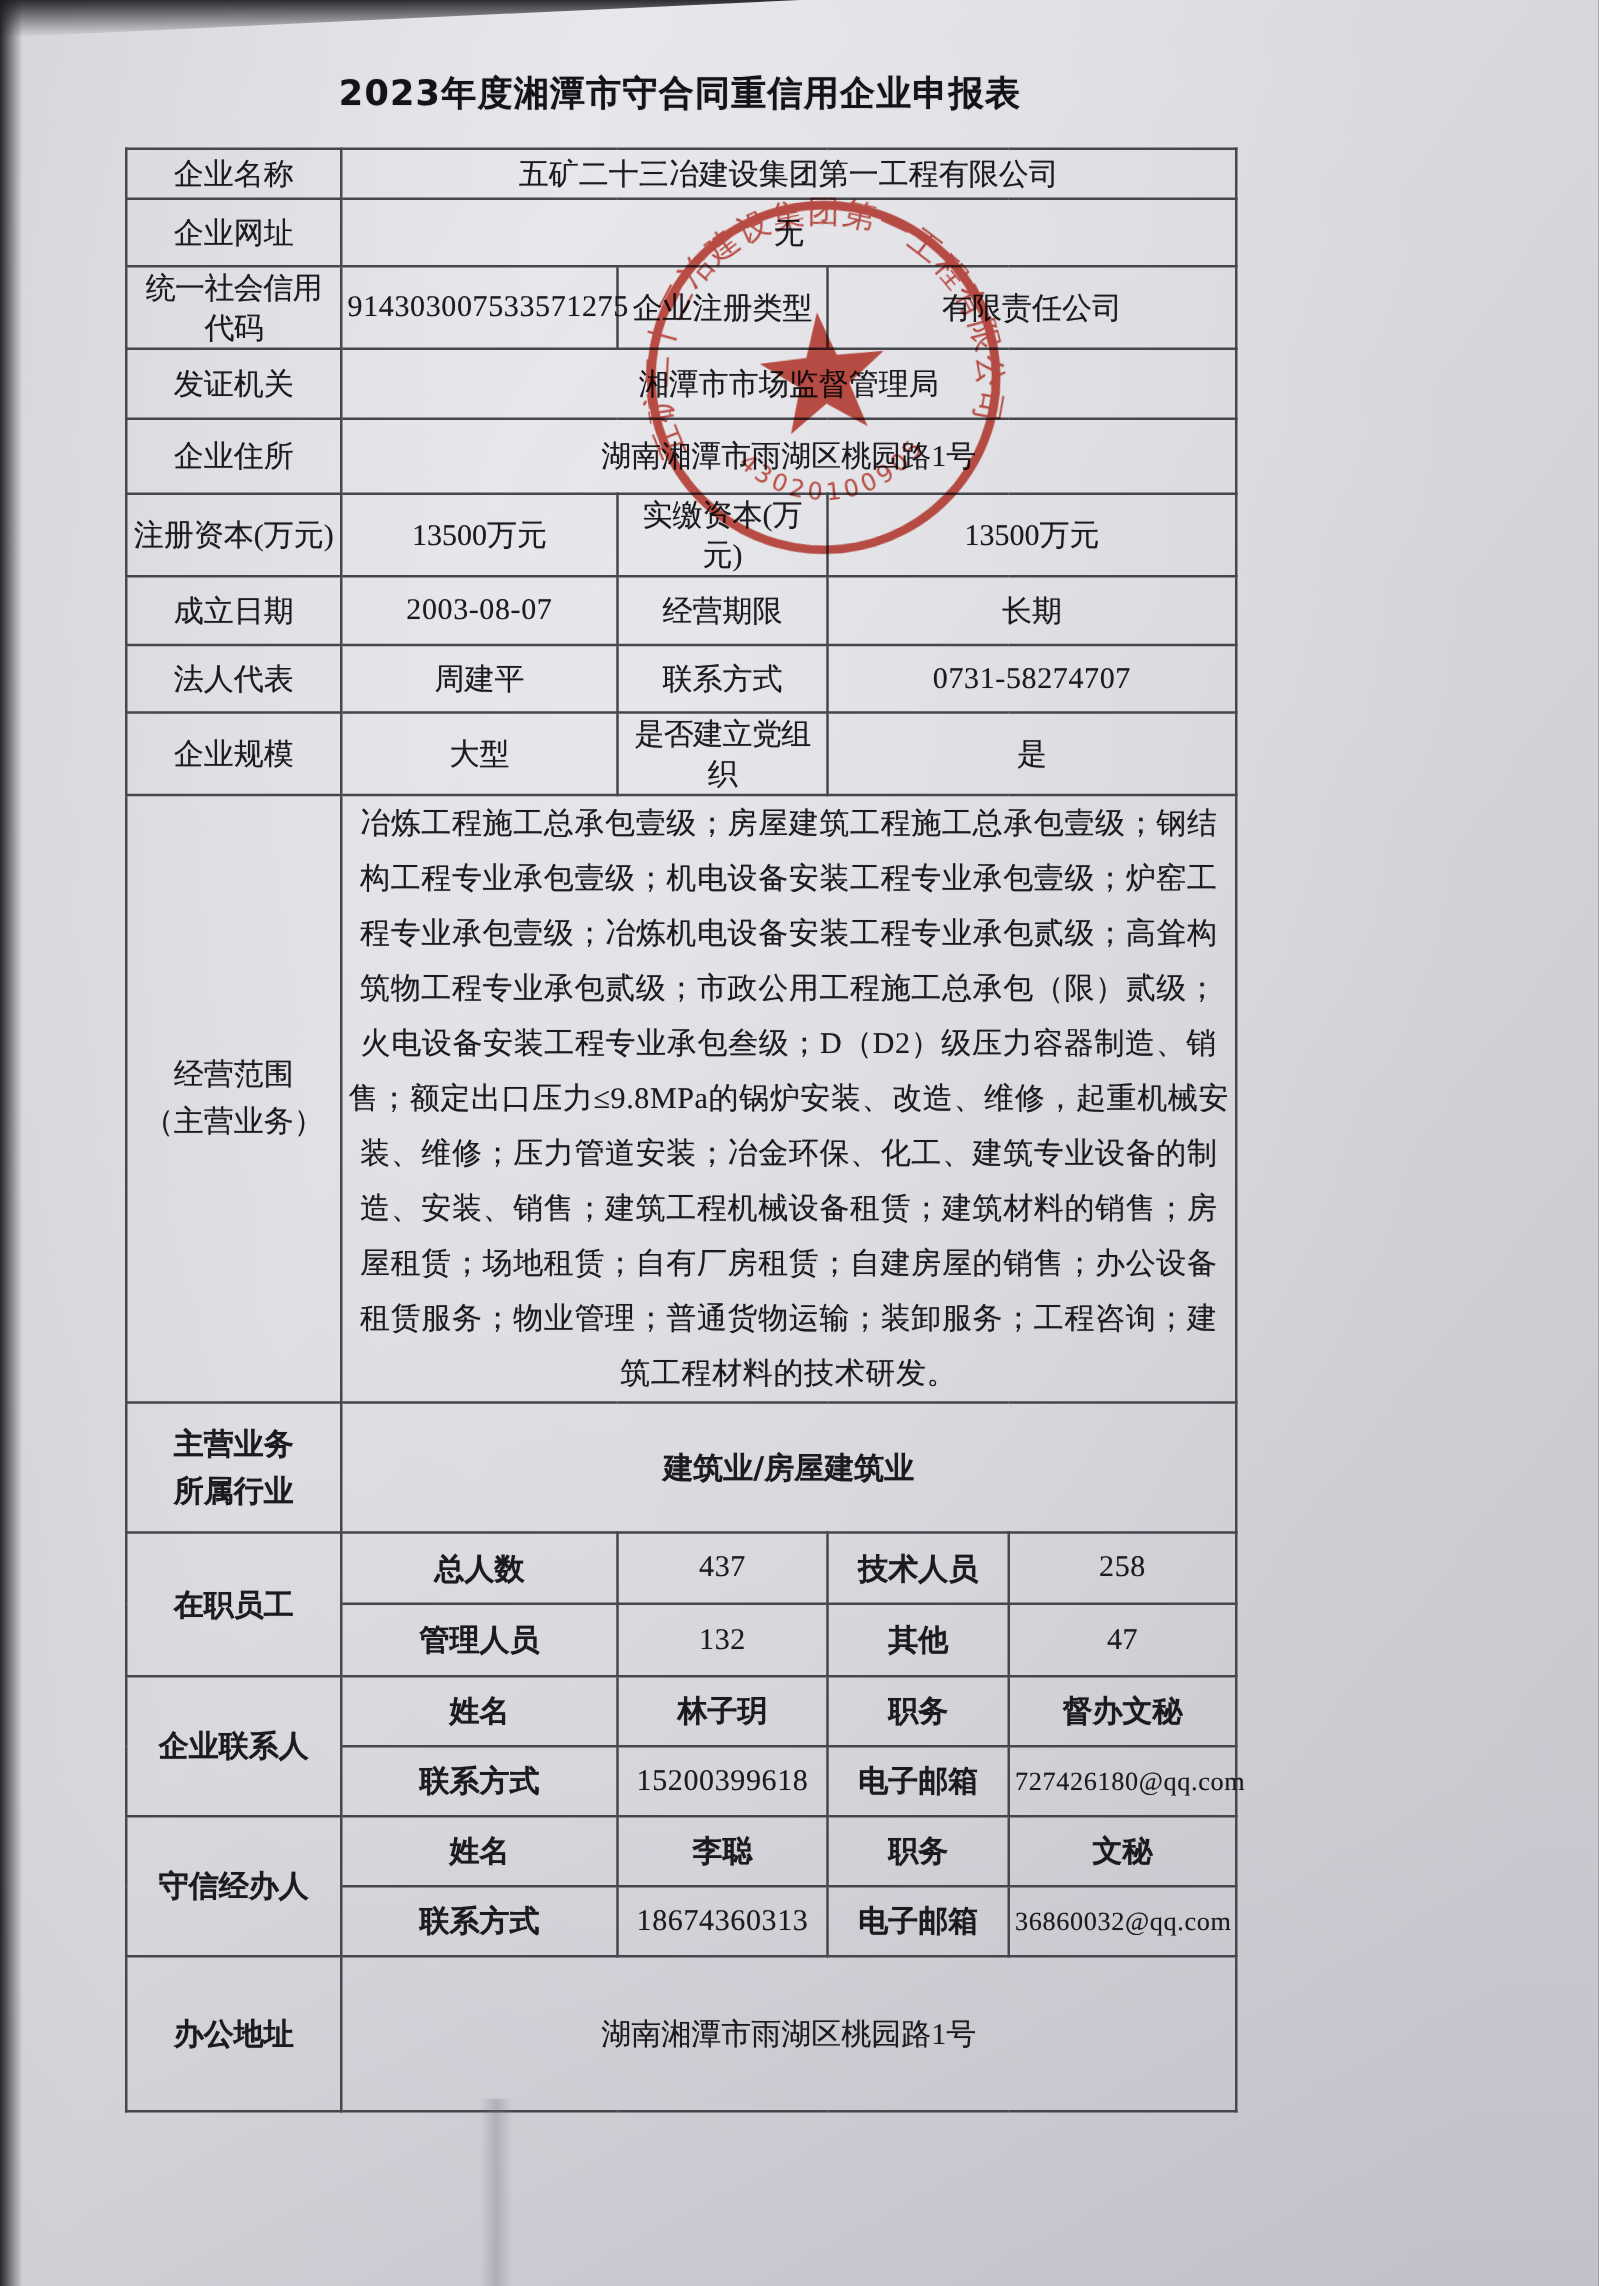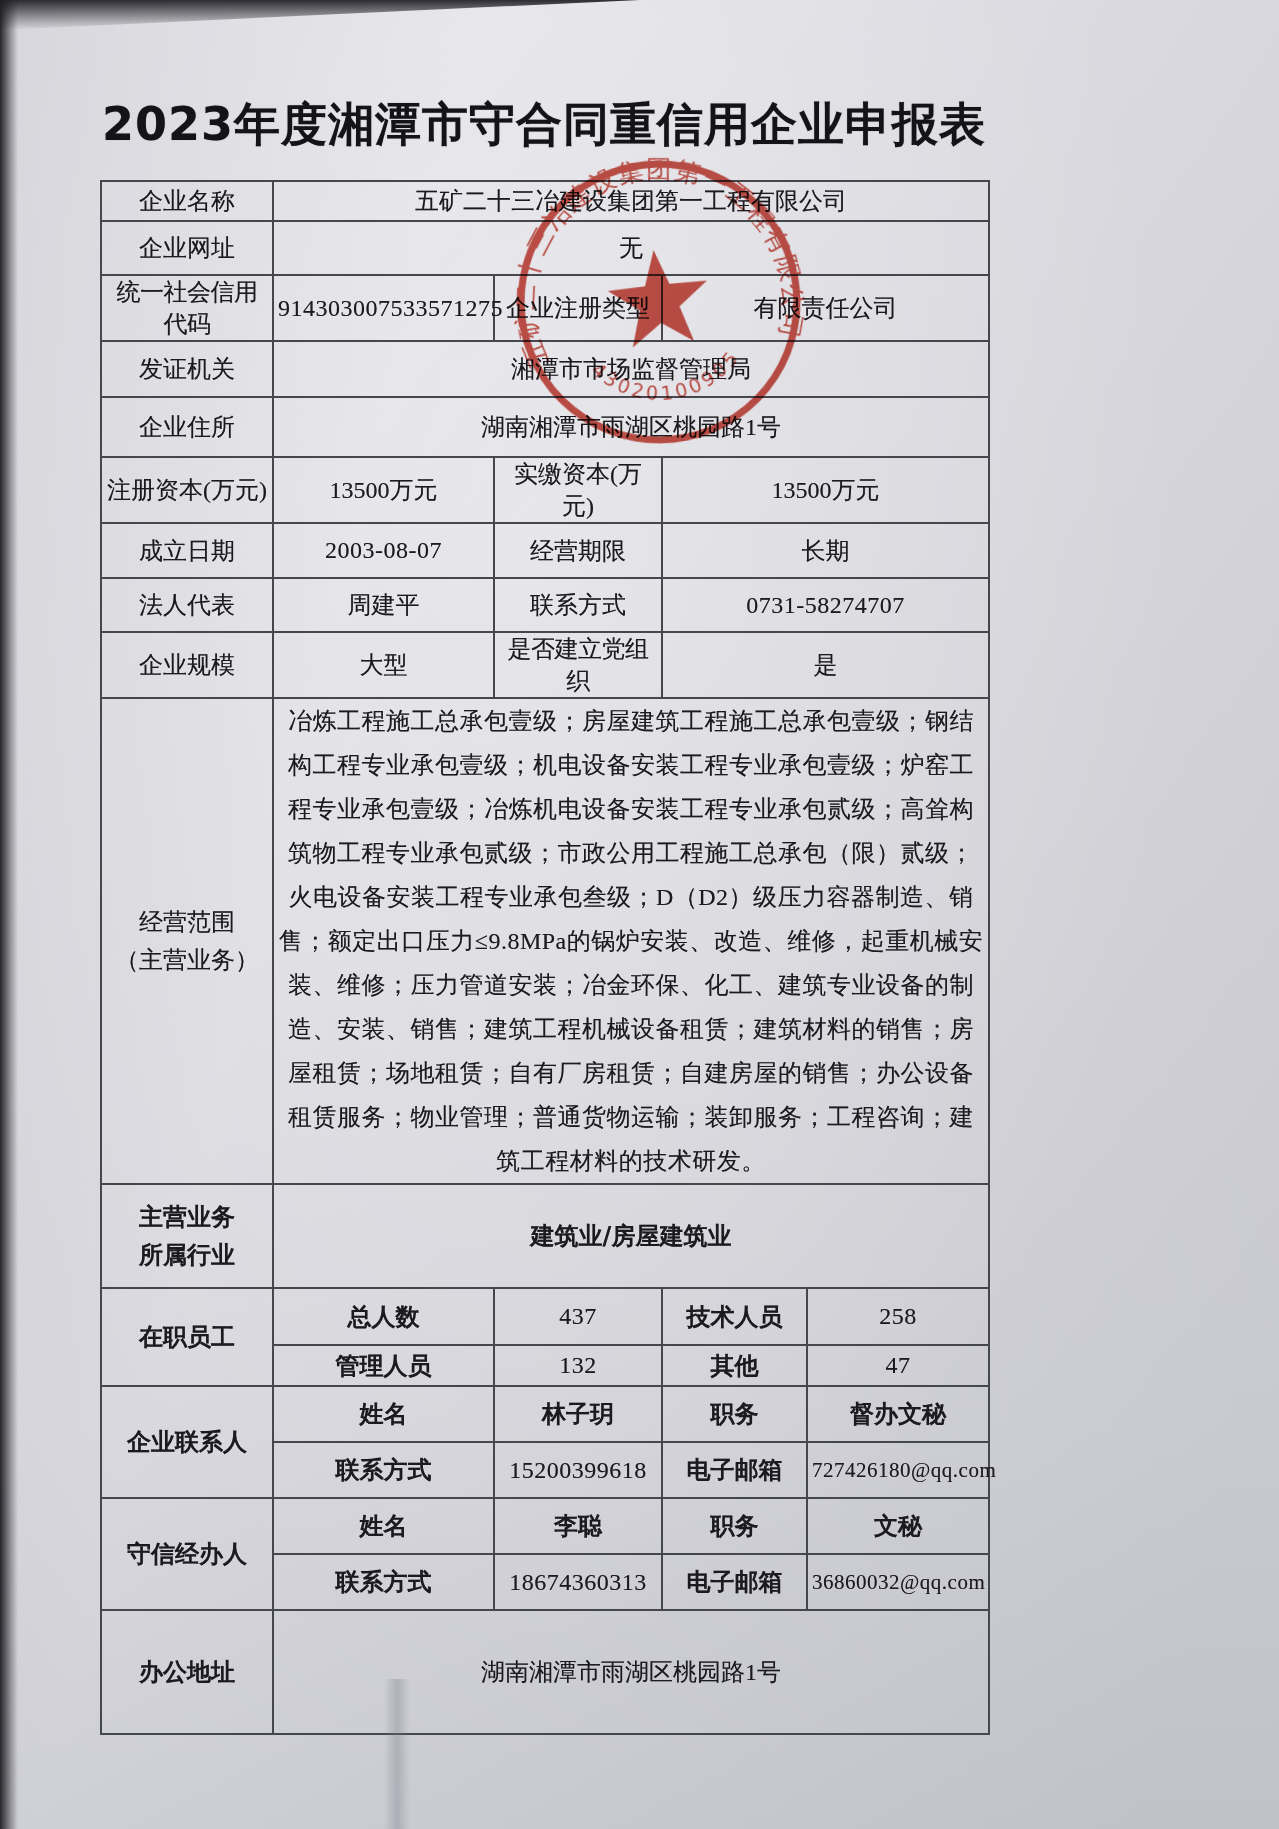--- a/index.html
+++ b/index.html
@@ -21,24 +21,24 @@
   
   .edge-left{position:absolute;left:0;top:0;width:18px;height:100%;
     background:linear-gradient(to right, rgba(28,28,33,0.95), rgba(28,28,33,0.35) 60%, rgba(28,28,33,0));}
   .edge-top{position:absolute;left:0;top:0;width:640px;height:30px;
     background:linear-gradient(to bottom, rgba(24,24,30,0.9), rgba(24,24,30,0.25) 70%, rgba(24,24,30,0));
     clip-path:polygon(0 0,100% 0,0 100%);}
   .crease{position:absolute;left:384px;bottom:0;width:26px;height:150px;
     background:linear-gradient(to right, rgba(255,255,255,0) , rgba(120,120,132,0.35) 50%, rgba(255,255,255,0));}
 
   h1.title{
-    margin:94px 0 0 100px;width:888px;
+    margin:56px 0 0 100px;width:888px;
     text-align:center;
     font-family:"DejaVu Sans","Liberation Sans",sans-serif;
-    font-weight:700;font-size:46px;letter-spacing:1px;color:#141417;
+    font-weight:700;font-size:28px;letter-spacing:1px;color:#141417;
     text-shadow:0 0 1px rgba(20,20,25,0.35);
   }
 
   table.form{
     margin:24px 0 0 100px;
     width:888px;
     border-collapse:collapse;
     table-layout:fixed;
   }
   table.form td{
@@ -166,21 +166,21 @@
         <td colspan="4" class="industry">建筑业/房屋建筑业</td>
       </tr>
 
       <tr style="height:57px">
         <td rowspan="2" class="lab hei">在职员工</td>
         <td class="hei">总人数</td>
         <td class="num">437</td>
         <td class="hei">技术人员</td>
         <td class="num">258</td>
       </tr>
-      <tr style="height:41px">
+      <tr style="height:58px">
         <td class="hei">管理人员</td>
         <td class="num">132</td>
         <td class="hei">其他</td>
         <td class="num">47</td>
       </tr>
 
       <tr style="height:56px">
         <td rowspan="2" class="lab hei">企业联系人</td>
         <td class="hei">姓名</td>
         <td class="valb">林子玥</td>

